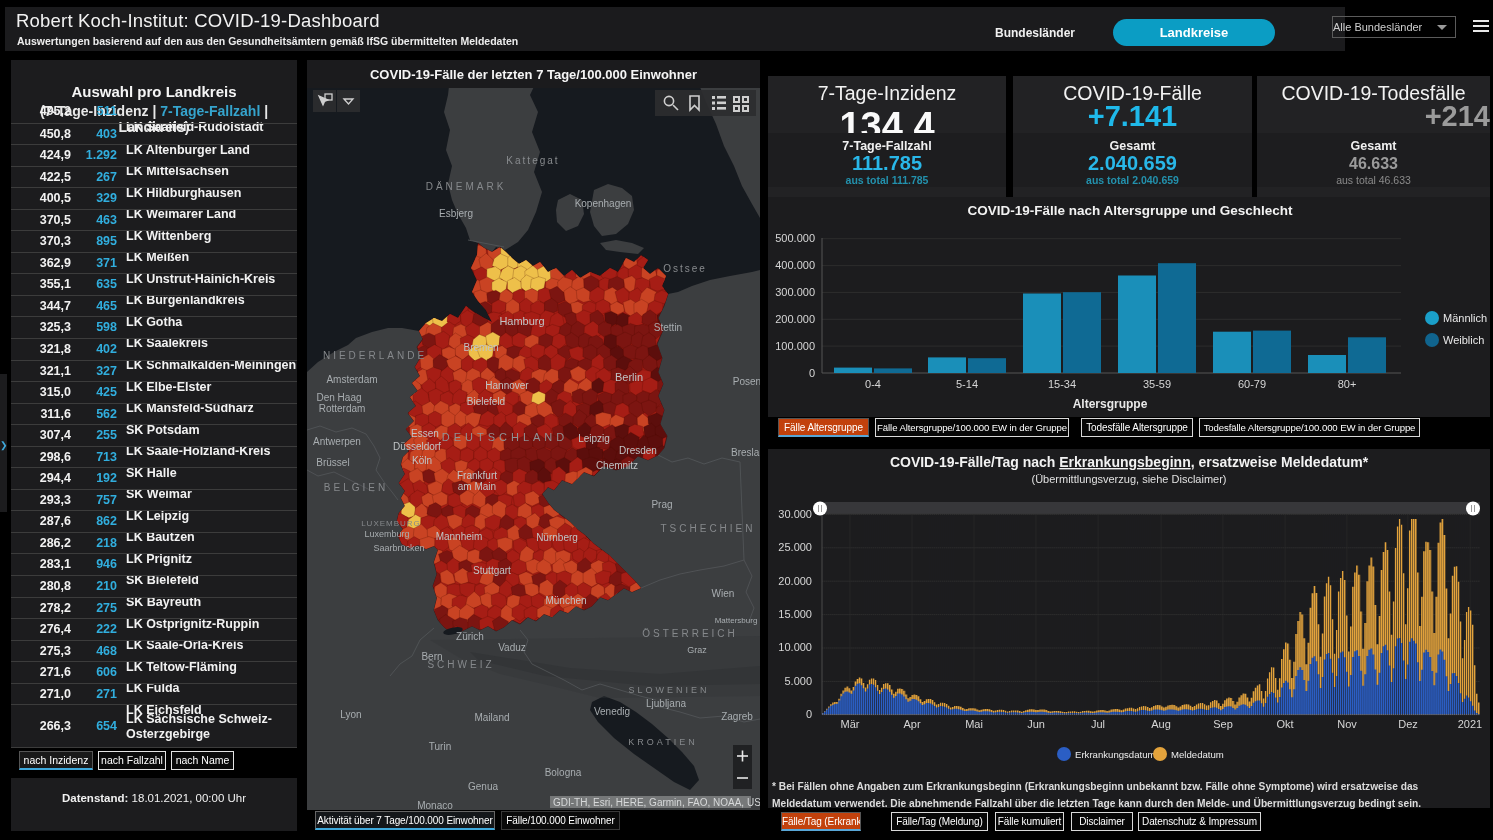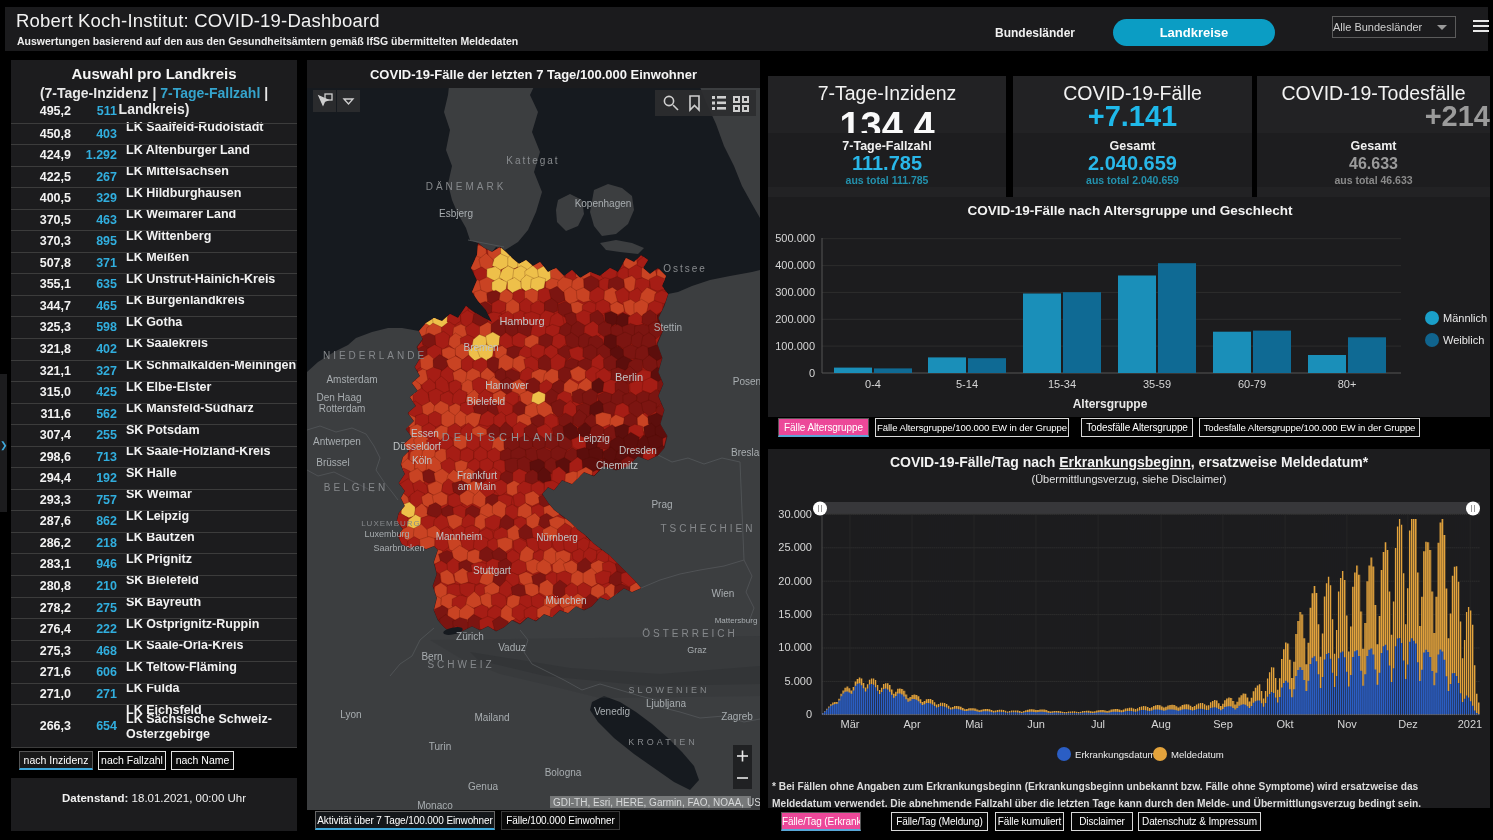--- a/index.html
+++ b/index.html
@@ -1,35 +1,35 @@
 <!DOCTYPE html>
 <html><head><meta charset="utf-8">
 <style>
 *{margin:0;padding:0;box-sizing:border-box}
 html,body{width:1493px;height:840px;background:#000;overflow:hidden;
 font-family:"Liberation Sans",sans-serif;-webkit-font-smoothing:antialiased}
 .abs{position:absolute}
 .panel{position:absolute;background:#1c1c1e}
 
-#hdr{left:5px;top:7px;width:1483px;height:44px;background:#1b1b1d}
+#hdr{left:5px;top:7px;width:1340px;height:44px;background:#1b1b1d}
 #hdr h1{color:#f2f2f2;font-size:18.5px;font-weight:400;margin:3px 0 0 11px;letter-spacing:.2px}
 #hdr .sub{color:#ededed;font-size:10.5px;margin:3px 0 0 12px;font-weight:700}
 #hbl{position:absolute;left:995px;top:26px;color:#f0f0f0;font-size:12px;font-weight:700}
 #hlk{position:absolute;left:1113px;top:19px;width:162px;height:27px;background:#0b9dc4;
 border-radius:14px;color:#fff;font-size:13px;font-weight:700;text-align:center;line-height:27px}
 #hdd{position:absolute;left:1332px;top:16px;width:124px;height:22px;border:1px solid #5b5b5b;
 color:#cfcfcf;font-size:11px;line-height:20px;}
 #hdd .car{position:absolute;right:8px;top:8px;width:0;height:0;border-left:5px solid transparent;
 border-right:5px solid transparent;border-top:5px solid #9a9a9a}
 #hbg{position:absolute;left:1473px;top:20px;width:16px;height:12px;
 border-top:2px solid #e8e8e8;border-bottom:2px solid #e8e8e8}
 #hbg:before{content:"";position:absolute;left:0;top:3px;width:16px;height:2px;background:#e8e8e8}
 
 #lp{left:11px;top:60px;width:286px;height:688px;background:#1c1c1e;overflow:hidden}
-#lp .t1{color:#f5f5f5;font-size:15px;font-weight:700;text-align:center;margin-top:5px}
+#lp .t1{color:#f5f5f5;font-size:15px;font-weight:700;text-align:center;margin-top:23px}
 #lp .t2{font-size:14px;font-weight:700;text-align:center;color:#e8e8e8;margin-top:3px}
 #lp .t2 .c{color:#35a4cd}
 #lrows{position:absolute;left:0;top:41px;width:286px}
 .lr{position:relative;height:21.55px;border-top:1px solid #3c3c3c;color:#f2f2f2;
 font-size:12.5px;font-weight:700;line-height:21.5px;white-space:nowrap}
 .lr:first-child{border-top:none}
 .lr2{height:43px}
 .lr2 .rn{line-height:15px;top:7px;white-space:normal;width:160px}
 .ri{position:absolute;right:226px;}
 .rf{position:absolute;right:180px;color:#31aede}
@@ -46,21 +46,21 @@
 .mtab{position:absolute;background:#0a0a0a;border:1px solid #3a3a3a;color:#fff;white-space:nowrap;overflow:hidden;
 font-size:10px;text-align:center;height:19px;line-height:17px;top:811px;letter-spacing:-0.1px}
 .mtab.on{background:#14171a;border-color:#666;border-bottom:2px solid #3fa9dc}
 
 .card{position:absolute;top:76px;height:127px;background:#222224}
 .cbot{position:absolute;top:133px;height:54px;background:#1d1d1f;text-align:center}
 
 svg{position:absolute;display:block}
 .tabu{position:absolute;background:#070707;border:1px solid #d9d9d9;color:#fff;white-space:nowrap;overflow:hidden;
 font-size:10px;text-align:center;height:19px;line-height:17px;letter-spacing:-0.1px}
-.tabu.on{background:#ec4899;border-color:#555;border-bottom:2px solid #58a6d6}
+.tabu.on{background:#c2410c;border-color:#555;border-bottom:2px solid #58a6d6}
 </style></head><body>
 <div class="panel" id="hdr">
  <h1>Robert Koch-Institut: COVID-19-Dashboard</h1>
  <div class="sub">Auswertungen basierend auf den aus den Gesundheitsämtern gemäß IfSG übermittelten Meldedaten</div>
 </div>
 <div id="hbl" class="abs">Bundesländer</div>
 <div id="hlk" class="abs">Landkreise</div>
 <div id="hdd" class="abs">Alle Bundesländer<span class="car"></span></div>
 <div id="hbg" class="abs"></div>
 <div class="panel" id="lp">
@@ -96,21 +96,21 @@
         <span class="ri">370,5</span>
         <span class="rf">463</span>
         <span class="rn">LK Wittenberg</span>
       </div>
       <div class="lr">
         <span class="ri">370,3</span>
         <span class="rf">895</span>
         <span class="rn">LK Meißen</span>
       </div>
       <div class="lr">
-        <span class="ri">507,8</span>
+        <span class="ri">362,9</span>
         <span class="rf">371</span>
         <span class="rn">LK Unstrut-Hainich-Kreis</span>
       </div>
       <div class="lr">
         <span class="ri">355,1</span>
         <span class="rf">635</span>
         <span class="rn">LK Burgenlandkreis</span>
       </div>
       <div class="lr">
         <span class="ri">344,7</span>
@@ -914,21 +914,21 @@
  <div style="color:#2391ad;font-size:10.5px;font-weight:700;line-height:12px">aus total 2.040.659</div>
 </div>
 <div class="card" style="left:1257px;width:233px">
  <div style="color:#f2f2f2;text-align:center;margin-top:8px;font-size:19.5px;line-height:19px">COVID-19-Todesfälle</div>
  <div style="color:#9b9b9b;text-align:right;font-size:29px;line-height:27px;font-weight:700">+214</div>
  <div style="color:#f2f2f2;text-align:center;font-size:14.5px;line-height:19px;font-weight:700">zum Vortag</div>
 </div>
 <div class="cbot" style="left:1257px;width:233px">
  <div style="color:#f0f0f0;font-size:12.5px;font-weight:700;margin-top:6px;line-height:14px">Gesamt</div>
  <div style="color:#9b9b9b;font-size:16px;font-weight:700;line-height:21px">46.633</div>
- <div style="color:#8a8a8a;font-size:10.5px;font-weight:700;line-height:12px">aus total 46.633</div>
+ <div style="color:#8a8a8a;font-size:10.5px;font-weight:400;line-height:12px">aus total 46.633</div>
 </div>
 <svg style="left:768px;top:197px" width="722" height="220" viewBox="768 197 722 220">
 <rect x="768" y="197" width="722" height="220" fill="#1c1c1e"></rect>
 <text x="1130" y="215" text-anchor="middle" font-family="Liberation Sans,sans-serif" font-size="13.5" font-weight="bold" fill="#f2f2f2">COVID-19-Fälle nach Altersgruppe und Geschlecht</text>
 <g stroke="#2d2d2d" stroke-width="1">
 <line x1="822" y1="238.7" x2="1401" y2="238.7"></line>
       <line x1="822" y1="265.6" x2="1401" y2="265.6"></line>
 <line x1="822" y1="292.4" x2="1401" y2="292.4"></line>
       <line x1="822" y1="319.3" x2="1401" y2="319.3"></line>
 <line x1="822" y1="346.1" x2="1401" y2="346.1"></line>

